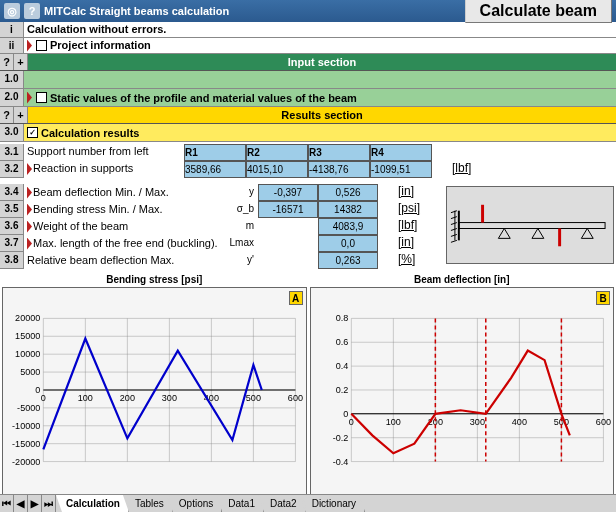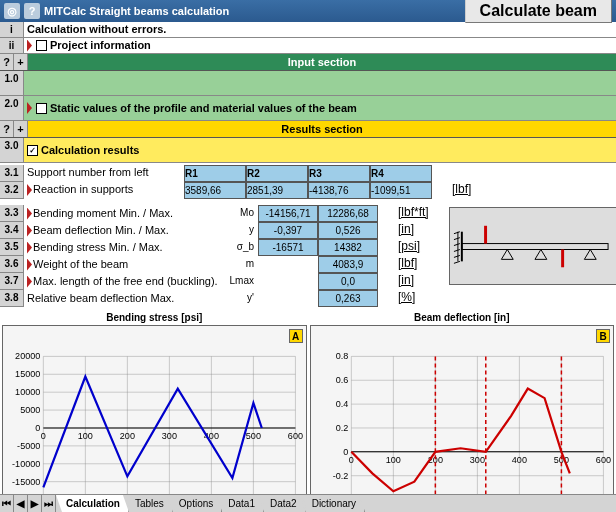--- a/index.html
+++ b/index.html
@@ -12,21 +12,21 @@
 .row .rh { width: 24px; background: #d4d4d4; text-align: center; border-right: 1px solid #888; font-size: 10px; line-height: 15px; font-weight: bold; }
 .row .cell { flex: 1; padding: 0 3px; line-height: 15px; }
 .row.info .cell { font-weight: bold; }
 .row.proj .cell { display: flex; align-items: center; gap: 3px; font-weight: bold; }
 .chk { display: inline-block; width: 11px; height: 11px; border: 1px solid #000; background: #fff; text-align: center; font-size: 8px; line-height: 9px; }
 .section-row { display: flex; align-items: stretch; height: 17px; border-bottom: 1px solid #555; }
 .section-row .q, .section-row .p { width: 14px; text-align: center; background: #d4d4d4; border-right: 1px solid #888; font-size: 11px; font-weight: bold; line-height: 17px; }
 .section-row .label { flex: 1; text-align: center; font-weight: bold; line-height: 17px; }
 .input-sec .label { background: #2e8b57; color: #fff; }
 .results-sec .label { background: #ffd700; color: #000; }
-.subrow { display: flex; align-items: stretch; height: 25px; border-bottom: 1px solid #888; background: #98d098; }
+.subrow { display: flex; align-items: stretch; height: 18px; border-bottom: 1px solid #888; background: #98d098; }
 .subrow .rh { width: 24px; background: #d4d4d4; text-align: center; border-right: 1px solid #888; font-size: 10px; line-height: 15px; font-weight: bold; }
 .subrow .cell { flex: 1; padding: 0 3px; display: flex; align-items: center; gap: 3px; font-weight: bold; }
 .subrow.yellow { background: #ffeb5e; }
 .subrow.yellow .chk.checked::before { content: "✓"; color: #000; }
 .marker { display: inline-block; width: 5px; height: 12px; background: #b22; margin-right: 1px; clip-path: polygon(0 0, 100% 50%, 0 100%); vertical-align: middle; }
 .table-area { padding: 2px 0; }
 .tbl-row { display: flex; align-items: stretch; min-height: 15px; }
 .tbl-rh { width: 24px; background: #d4d4d4; text-align: center; border-right: 1px solid #888; border-bottom: 1px solid #888; font-size: 10px; line-height: 15px; font-weight: bold; }
 .tbl-lbl { flex: 0 0 160px; padding: 0 3px; line-height: 15px; border-bottom: 1px solid transparent; }
 .rcell { flex: 0 0 62px; background: #9ecde8; border: 1px solid #555; line-height: 15px; font-size: 10px; }
@@ -112,37 +112,29 @@
     <div class="rcell hd">R1</div>
     <div class="rcell hd">R2</div>
     <div class="rcell hd">R3</div>
     <div class="rcell hd">R4</div>
     <div class="unit"></div>
   </div>
   <div class="tbl-row">
     <div class="tbl-rh">3.2</div>
     <div class="tbl-lbl"><span class="marker"></span><span>Reaction in supports</span></div>
     <div class="rcell">3589,66</div>
-    <div class="rcell">2851,39</div>
+    <div class="rcell">4015,10</div>
     <div class="rcell">-4138,76</div>
     <div class="rcell">-1099,51</div>
     <div class="unit">[lbf]</div>
   </div>
 </div>
 
 <div class="mid-area">
   <div class="mid-left" id="params-container">
-      <div class="mrow">
-        <div class="mrh">3.3</div>
-  <div class="mlbl"><span class="marker"></span>Bending moment Min. / Max.</div>
-  <div class="msym">Mo</div>
-  <div class="mcell">-14156,71</div>
-  <div class="mcell">12286,68</div>
-  <div class="unit">[lbf*ft]</div>
-      </div>
       <div class="mrow">
         <div class="mrh">3.4</div>
   <div class="mlbl"><span class="marker"></span>Beam deflection Min. / Max.</div>
   <div class="msym">y</div>
   <div class="mcell">-0,397</div>
   <div class="mcell">0,526</div>
   <div class="unit">[in]</div>
       </div>
       <div class="mrow">
         <div class="mrh">3.5</div>

